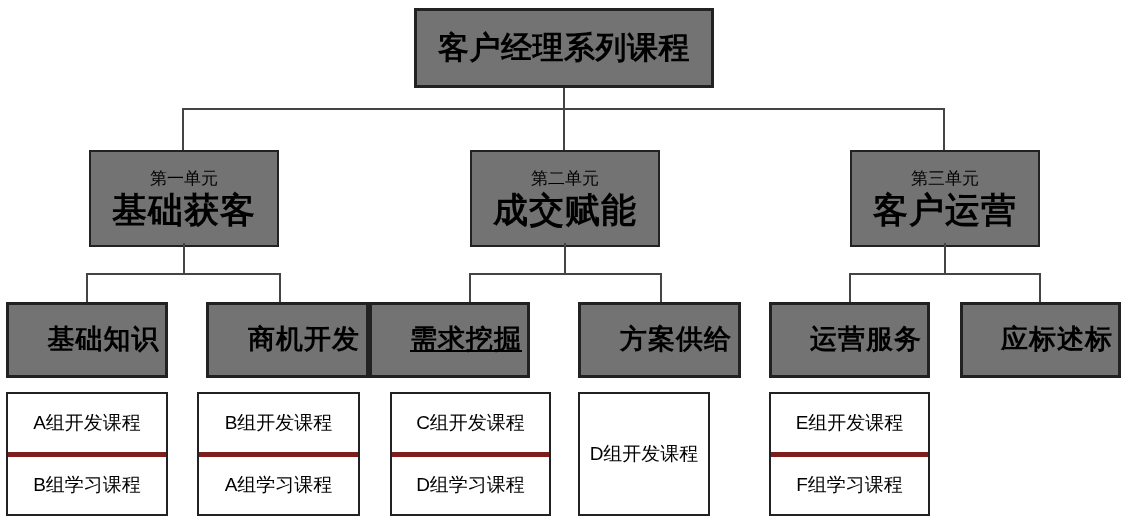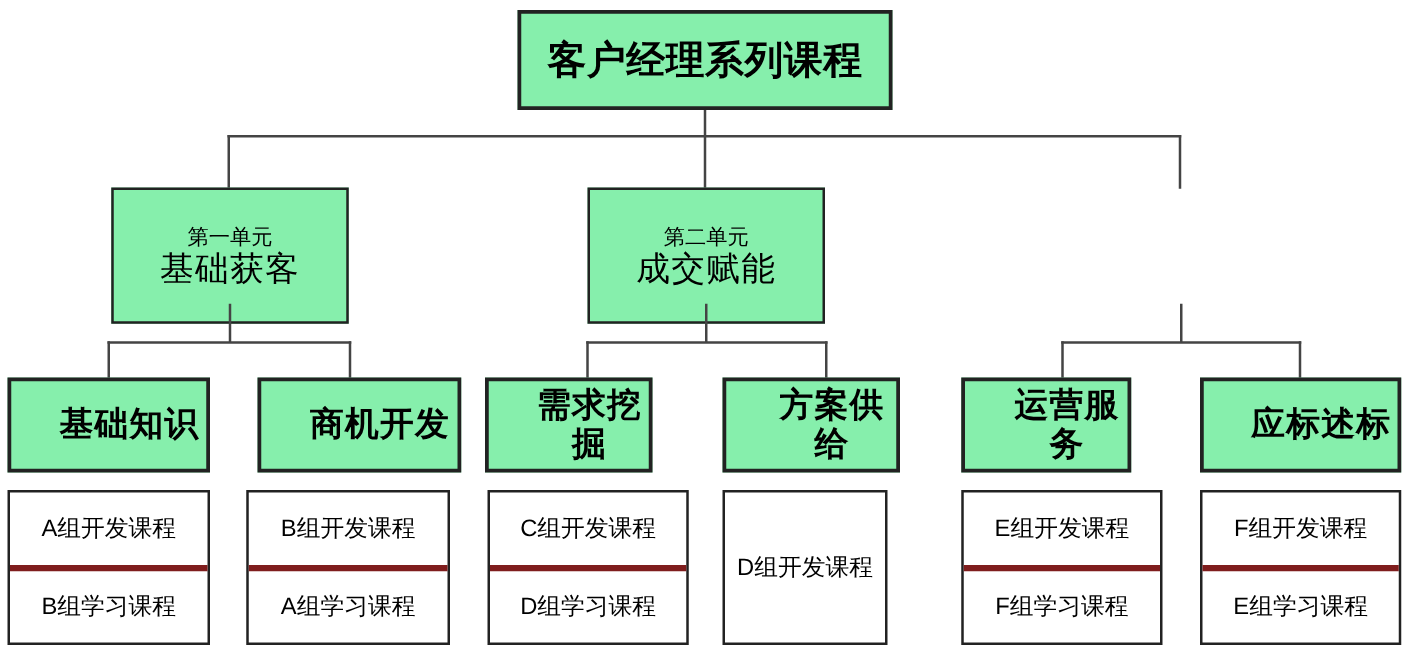--- a/index.html
+++ b/index.html
@@ -13,21 +13,21 @@
     height: 520px;
     background: #ffffff;
     font-family: "Liberation Sans", "DejaVu Sans", sans-serif;
     overflow: hidden;
   }
 
   
   .box {
     position: absolute;
     box-sizing: border-box;
-    background: #86efac;
+    background: #737373;
     border: 2px solid #222222;
     display: flex;
     flex-direction: column;
     align-items: center;
     justify-content: center;
     text-align: center;
     color: #000000;
     line-height: 1.15;
   }
 
@@ -42,32 +42,32 @@
   .root-label {
     font-size: 31px;
     font-weight: bold;
     letter-spacing: 0.5px;
   }
 
   
   .unit-box {
     top: 150px;
     width: 190px;
-    height: 109px;
+    height: 97px;
     border-width: 2px;
     padding-top: 2px;
   }
   .unit-sub {
     font-size: 17px;
     font-weight: normal;
     margin-bottom: 1px;
   }
   .unit-title {
-    font-size: 27px;
-    font-weight: normal;
+    font-size: 35px;
+    font-weight: bold;
     letter-spacing: 1px;
   }
 
   
   .cat-box {
     top: 302px;
     height: 76px;
     border-width: 3px;
     padding-left: 33px;
   }
@@ -140,38 +140,42 @@
 
   <div class="box unit-box" style="left:470px;">
     <div class="unit-sub">第二单元</div>
     <div class="unit-title">成交赋能</div>
   </div>
   <div class="line-v" style="left:564px; top:243px; height:31px;"></div>
   <div class="line-h" style="left:469px; top:273px; width:193px;"></div>
   <div class="line-v" style="left:469px; top:273px; height:30px;"></div>
   <div class="line-v" style="left:660px; top:273px; height:30px;"></div>
 
+  <div class="box unit-box" style="left:850px;">
+    <div class="unit-sub">第三单元</div>
+    <div class="unit-title">客户运营</div>
+  </div>
   <div class="line-v" style="left:944px; top:243px; height:31px;"></div>
   <div class="line-h" style="left:849px; top:273px; width:192px;"></div>
   <div class="line-v" style="left:849px; top:273px; height:30px;"></div>
   <div class="line-v" style="left:1039px; top:273px; height:30px;"></div>
 
   <div class="box cat-box" style="left:6px; width:162px;">
     <div class="cat-label">基础知识</div>
   </div>
   <div class="box cat-box" style="left:206px; width:163px;">
     <div class="cat-label">商机开发</div>
   </div>
-  <div class="box cat-box" style="left:388px; width:134px;">
+  <div class="box cat-box" style="left:369px; width:161px;text-decoration:underline;">
     <div class="cat-label">需求挖掘</div>
   </div>
-  <div class="box cat-box" style="left:578px; width:142px;">
+  <div class="box cat-box" style="left:578px; width:163px;">
     <div class="cat-label">方案供给</div>
   </div>
-  <div class="box cat-box" style="left:769px; width:136px;justify-content:center;">
+  <div class="box cat-box" style="left:769px; width:161px;justify-content:center;">
     <div class="cat-label">运营服务</div>
   </div>
   <div class="box cat-box" style="left:960px; width:161px;">
     <div class="cat-label">应标述标</div>
   </div>
 
   <div class="leaf-stack" style="left:6px; width:162px; height:124px;">
     <div class="leaf-box">A组开发课程</div>
     <div class="leaf-box">B组学习课程</div>
   </div>
@@ -188,18 +192,14 @@
 
   <div class="leaf-stack" style="left:578px; width:132px; height:124px;">
     <div class="leaf-box">D组开发课程</div>
   </div>
 
   <div class="leaf-stack" style="left:769px; width:161px; height:124px;text-align:right;">
     <div class="leaf-box">E组开发课程</div>
     <div class="leaf-box">F组学习课程</div>
   </div>
 
-  <div class="leaf-stack" style="left:960px; width:161px; height:124px;">
-    <div class="leaf-box">F组开发课程</div>
-    <div class="leaf-box">E组学习课程</div>
-  </div>
 
 </div>
 
 </body></html>

